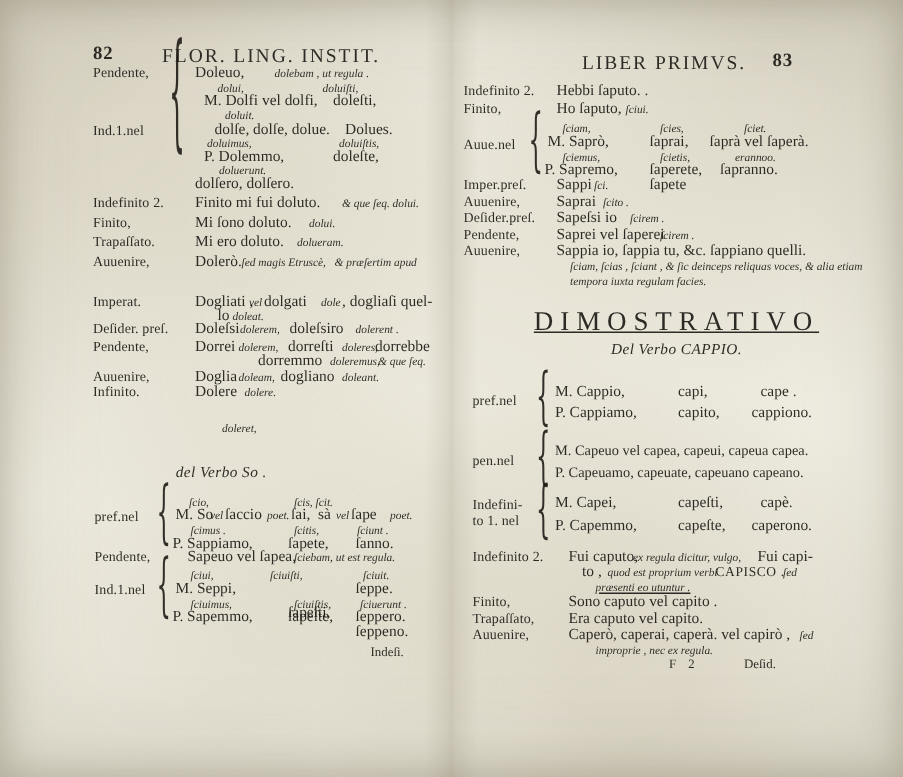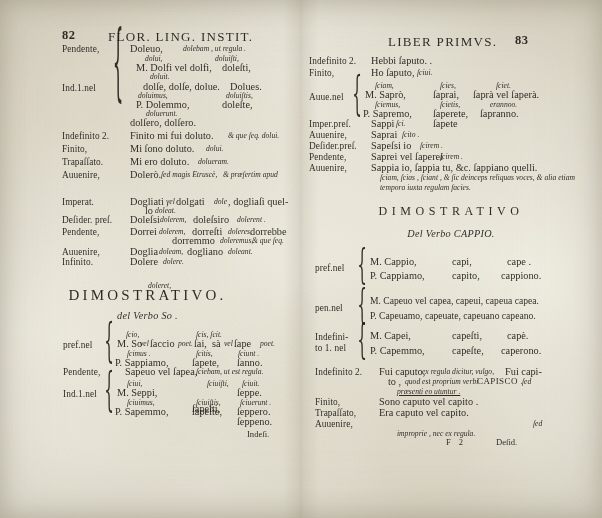--- a/index.html
+++ b/index.html
@@ -53,21 +53,21 @@
   .t{position:absolute;white-space:nowrap;line-height:1;}
   .lbl{font-size:9.3px;letter-spacing:.1px;}
   .rom{font-size:10.3px;}
   .it{font-style:italic;font-size:7.6px;}
   .sc{font-variant:small-caps;letter-spacing:.4px;}
 
   .sect{
     position:absolute;text-align:center;width:100%;
     letter-spacing:3.2px;font-size:15px;
   }
-  .sect.r{letter-spacing:4.6px;font-size:12px;}
+  .sect.r{letter-spacing:4.6px;font-size:18px;text-decoration:underline;}
   .subsect{
     position:absolute;text-align:center;width:100%;
     font-style:italic;font-size:10.2px;letter-spacing:.3px;
   }
 
   
   .brace{
     position:absolute;
     font-family:"DejaVu Serif", serif;
     font-size:16px;
@@ -169,21 +169,20 @@
     <div class="t lbl" style="left:62px;top:248px;">Auuenire,</div>
     <div class="t rom" style="left:130px;top:247px;">Doglia</div>
     <div class="t it" style="left:159px;top:248px;">doleam,</div>
     <div class="t rom" style="left:187px;top:247px;">dogliano</div>
     <div class="t it" style="left:228px;top:248px;">doleant.</div>
 
     <div class="t lbl" style="left:62px;top:258px;">Infinito.</div>
     <div class="t rom" style="left:130px;top:257px;">Dolere</div>
     <div class="t it" style="left:163px;top:258px;">dolere.</div>
 
-    <div class="sect" style="top:287px;">DIMOSTRATIVO.</div>
     <div class="subsect" style="top:310px;">del Verbo So .</div>
 
     <div class="t lbl" style="left:63px;top:341px;">pref.nel</div>
     <div class="brace" style="left:104px;top:334px;transform:scale(.95,2.9);">{</div>
 
     <div class="t it" style="left:126px;top:331px;">ſcio,</div>
     <div class="t it" style="left:196px;top:331px;">ſcis, ſcit.</div>
 
     <div class="t rom" style="left:117px;top:339px;">M. So</div>
     <div class="t it" style="left:140px;top:340px;">vel</div>
@@ -204,21 +203,21 @@
     <div class="t rom" style="left:237px;top:358px;">ſanno.</div>
 
     <div class="t lbl" style="left:63px;top:368px;">Pendente,</div>
     <div class="t rom" style="left:125px;top:367px;">Sapeuo vel ſapea,</div>
     <div class="t it" style="left:196px;top:368px;">ſciebam, ut est regula.</div>
 
     <div class="t lbl" style="left:63px;top:390px;">Ind.1.nel</div>
     <div class="brace" style="left:104px;top:383px;transform:scale(.95,2.9);">{</div>
 
     <div class="t it" style="left:127px;top:380px;">ſciui,</div>
-    <div class="t it" style="left:207px;top:380px;">ſciuiſti,</div>
+    <div class="t it" style="left:180px;top:380px;">ſciuiſti,</div>
     <div class="t it" style="left:242px;top:380px;">ſciuit.</div>
 
     <div class="t rom" style="left:117px;top:388px;">M. Seppi,</div>
     <div class="t rom" style="left:192px;top:388px;margin-top:16px;">ſapeſti,</div>
     <div class="t rom" style="left:237px;top:388px;">ſeppe.</div>
 
     <div class="t it" style="left:127px;top:399px;">ſciuimus,</div>
     <div class="t it" style="left:196px;top:399px;">ſciuiſtis,</div>
     <div class="t it" style="left:240px;top:399px;">ſciuerunt .</div>
 
@@ -323,20 +322,21 @@
 
     <div class="t it" style="left:97px;top:388px;text-decoration:underline;">præsenti eo utuntur .</div>
 
     <div class="t lbl" style="left:15px;top:398px;">Finito,</div>
     <div class="t rom" style="left:79px;top:397px;">Sono caputo vel capito .</div>
 
     <div class="t lbl" style="left:15px;top:409px;">Trapaſſato,</div>
     <div class="t rom" style="left:79px;top:408px;">Era caputo vel capito.</div>
 
     <div class="t lbl" style="left:15px;top:420px;">Auuenire,</div>
+    <div class="t rom" style="left:79px;top:419px;">Caperò, caperai, caperà. vel capirò ,</div>
     <div class="t it" style="left:233px;top:420px;">ſed</div>
     <div class="t it" style="left:97px;top:430px;">improprie , nec ex regula.</div>
 
     <div class="sig" style="left:146px;top:437px;">F 2</div>
     <div class="catch" style="left:196px;top:437px;">Deſid.</div>
   </div>
 
   <div id="gutter"></div>
   <div id="vignette"></div>
 </div>

